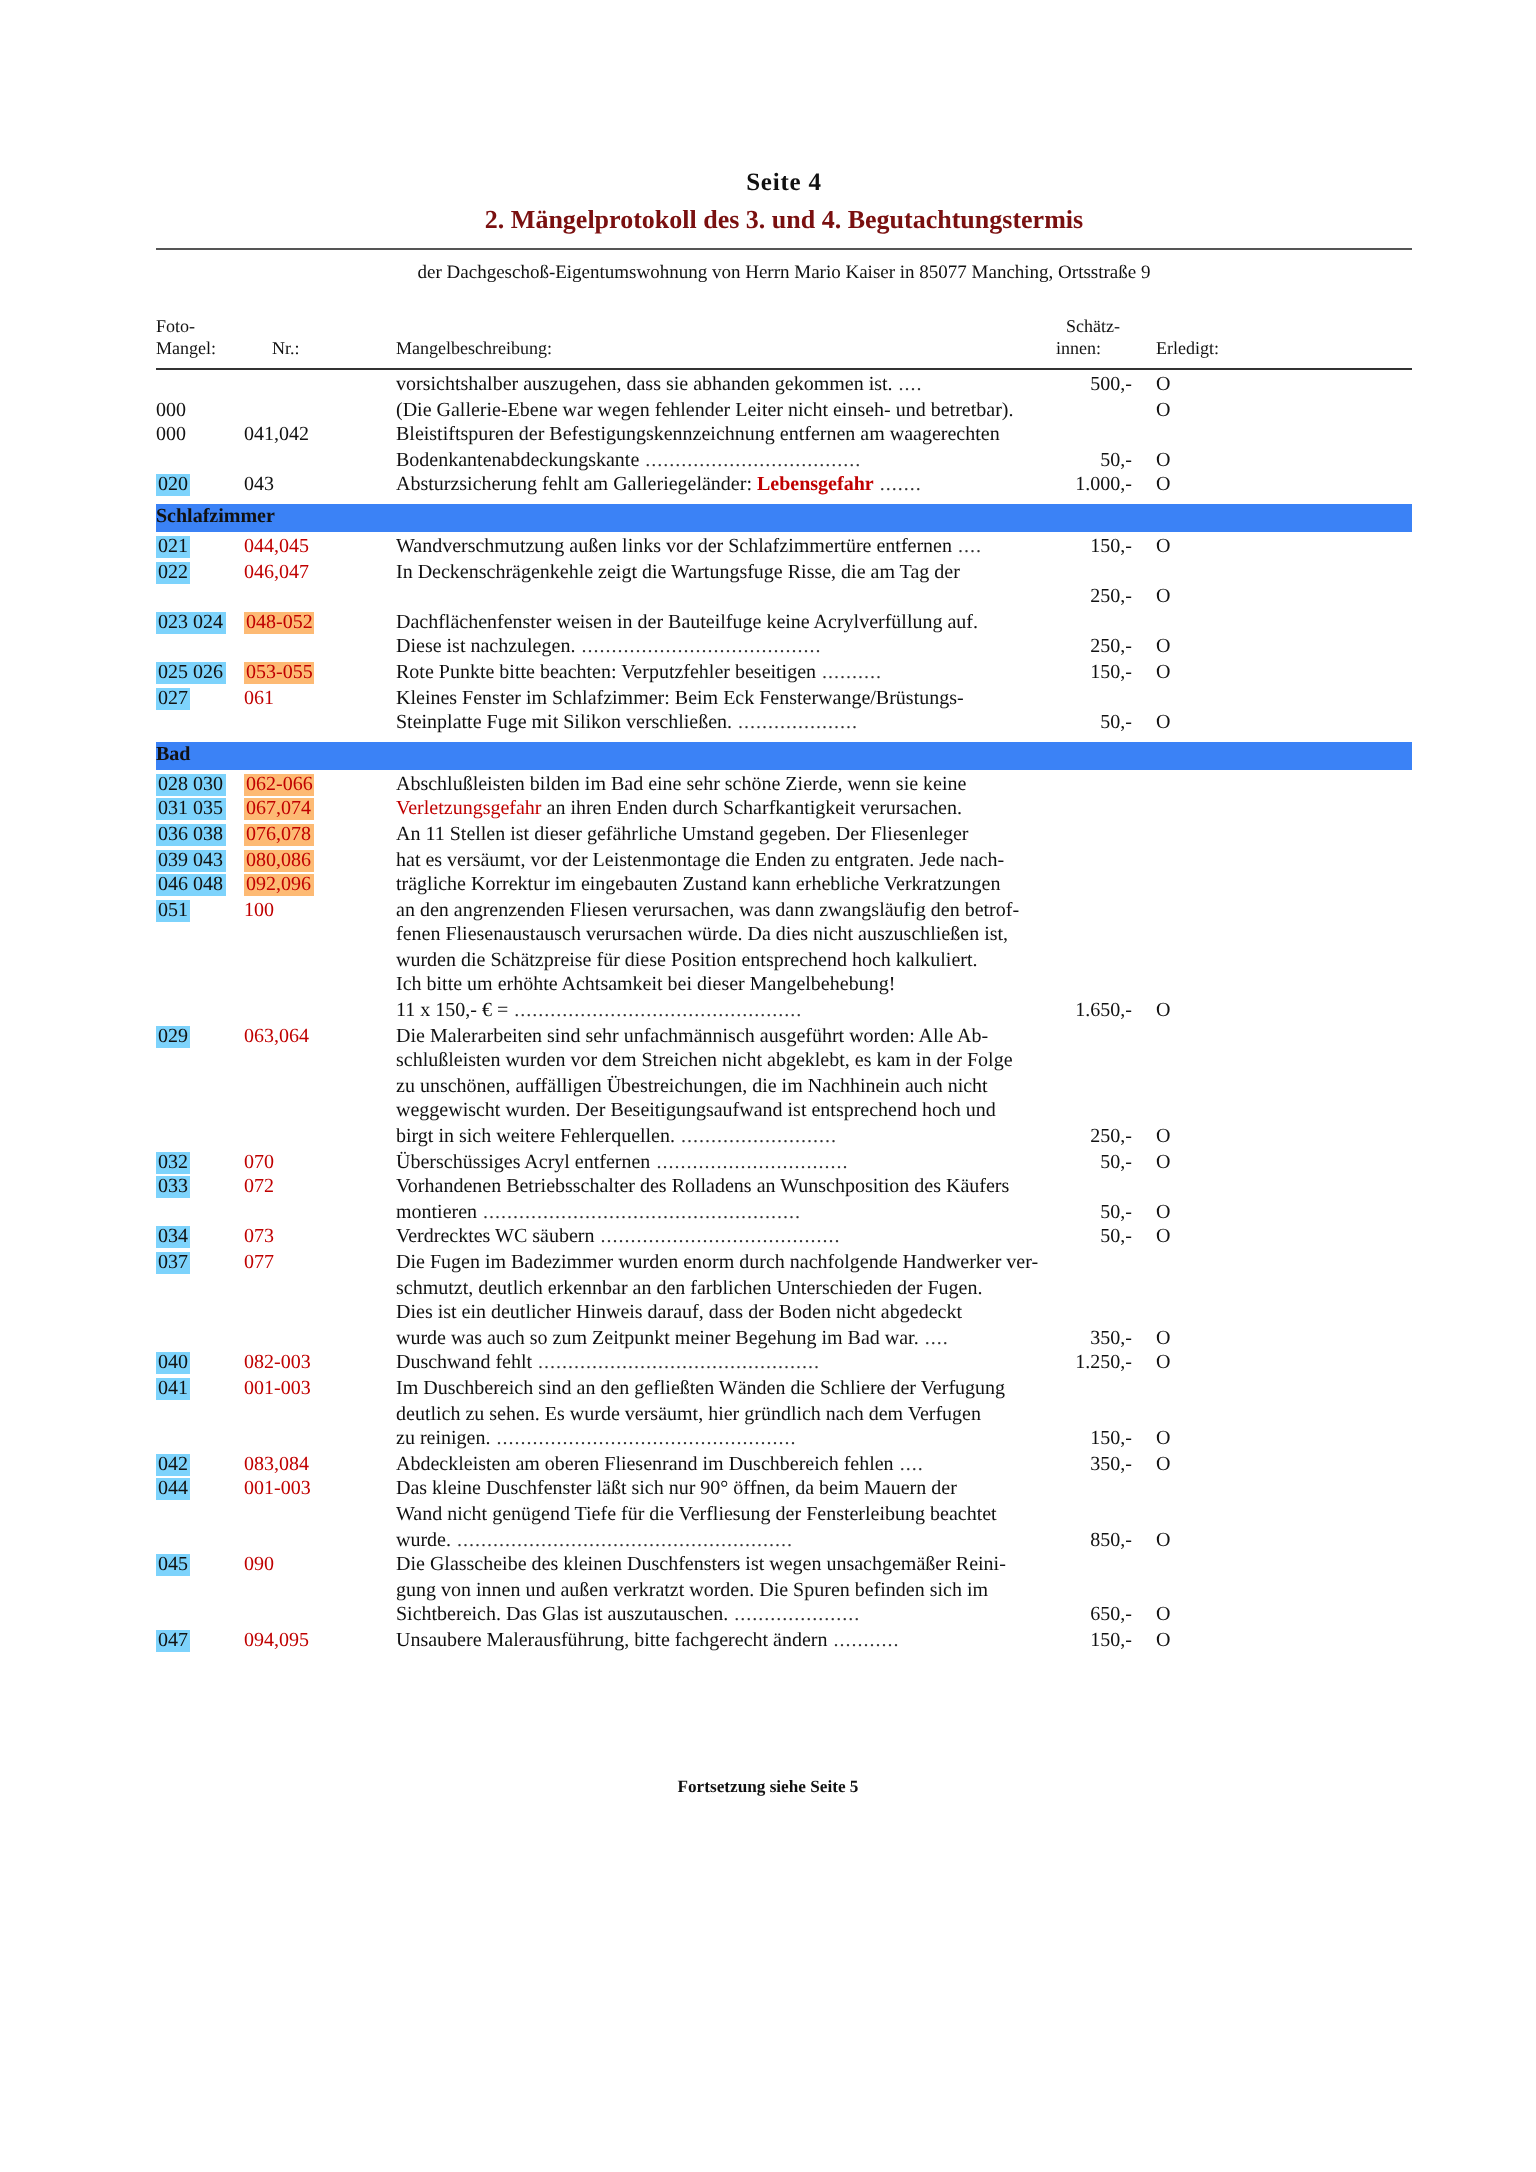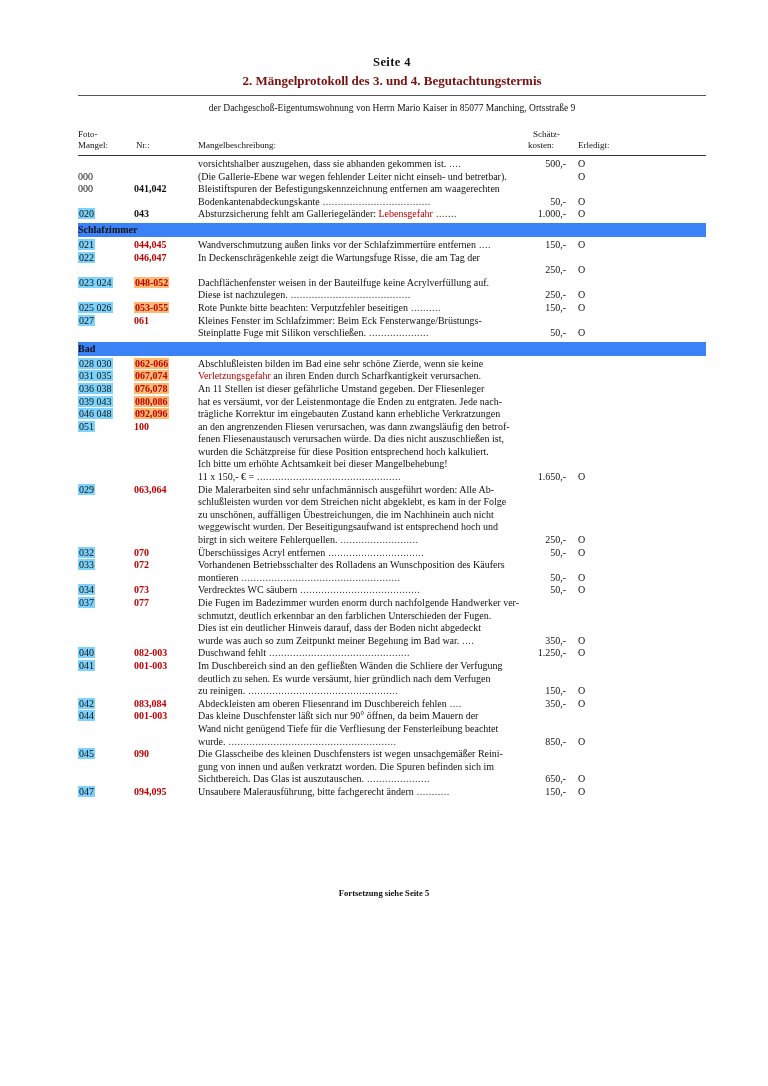--- a/index.html
+++ b/index.html
@@ -13,21 +13,21 @@
     font-family: "Liberation Serif", serif;
     color: #111111;
     position: relative;
     overflow: hidden;
   }
   .page {
     position: relative;
     width: 768px;
     height: 960px;
     box-sizing: border-box;
-    padding: 55px 62px 0 78px;
+    padding: 84px 62px 0 78px;
   }
 
   
   .doc-header {
     text-align: center;
   }
   .doc-title {
     font-size: 12.5px;
     font-weight: bold;
     letter-spacing: .4px;
@@ -83,37 +83,37 @@
     font-size: 10px;
     line-height: 12.6px;
   }
 
   .cell {
     position: absolute;
     white-space: pre;
     top: 0;
   }
   .c-mangel { left: 0; width: 56px; }
-  .c-nr     { left: 56px; width: 62px; font-weight: bold; }
+  .c-nr     { left: 44px; width: 62px; }
   .c-price  { left: 414px; width: 74px; text-align: right; }
   .c-done   { left: 500px; width: 20px; text-align: left; }
 
   .c-desc {
     margin-left: 120px;
     margin-right: 170px;
     white-space: pre-wrap;
   }
 
   .hl {
     background: #7dd3fc;
     padding: 0 1px;
   }
   .red { color: #c00000; }
   .redhl { color: #c00000; background: #fdba74; padding: 0 1px; }
-  .bold { font-weight: normal; }
+  .bold { font-weight: bold; }
   .dots { letter-spacing: .5px; color:#333; }
 
   
   .section-row {
     position: relative;
     height: 14px;
     background: #3b82f6;
     font-size: 10px;
     line-height: 14px;
     font-weight: bold;
@@ -143,21 +143,21 @@
     <hr class="rule">
     <div class="doc-owner">der Dachgeschoß-Eigentumswohnung von Herrn Mario Kaiser in 85077 Manching, Ortsstraße 9</div>
   </div>
 
   <div class="col-head">
     <span class="ch ch-foto">Foto-</span>
     <span class="ch ch-mangel">Mangel:</span>
     <span class="ch ch-nr">Nr.:</span>
     <span class="ch ch-besch">Mangelbeschreibung:</span>
     <span class="ch ch-schaetz">Schätz-</span>
-    <span class="ch ch-kosten">kosten:</span>
+    <span class="ch ch-kosten">innen:</span>
     <span class="ch ch-erled">Erledigt:</span>
   </div>
   <hr class="head-rule">
 
   <div class="rows" id="rows">
       <div class="row">
         <span class="cell c-mangel"></span>
         <span class="cell c-nr"></span>
         <div class="c-desc">vorsichtshalber auszugehen, dass sie abhanden gekommen ist.<span class="dots"> ....</span></div>
         <span class="cell c-price">500,-</span>

